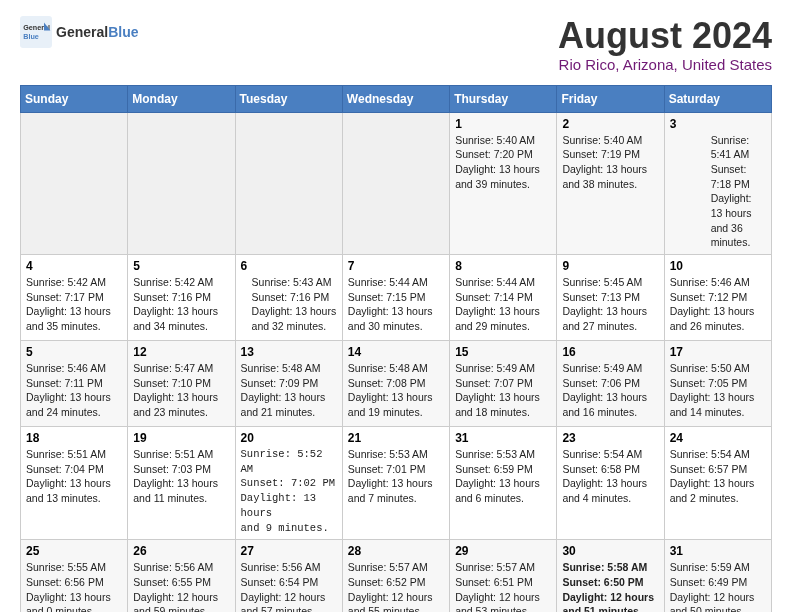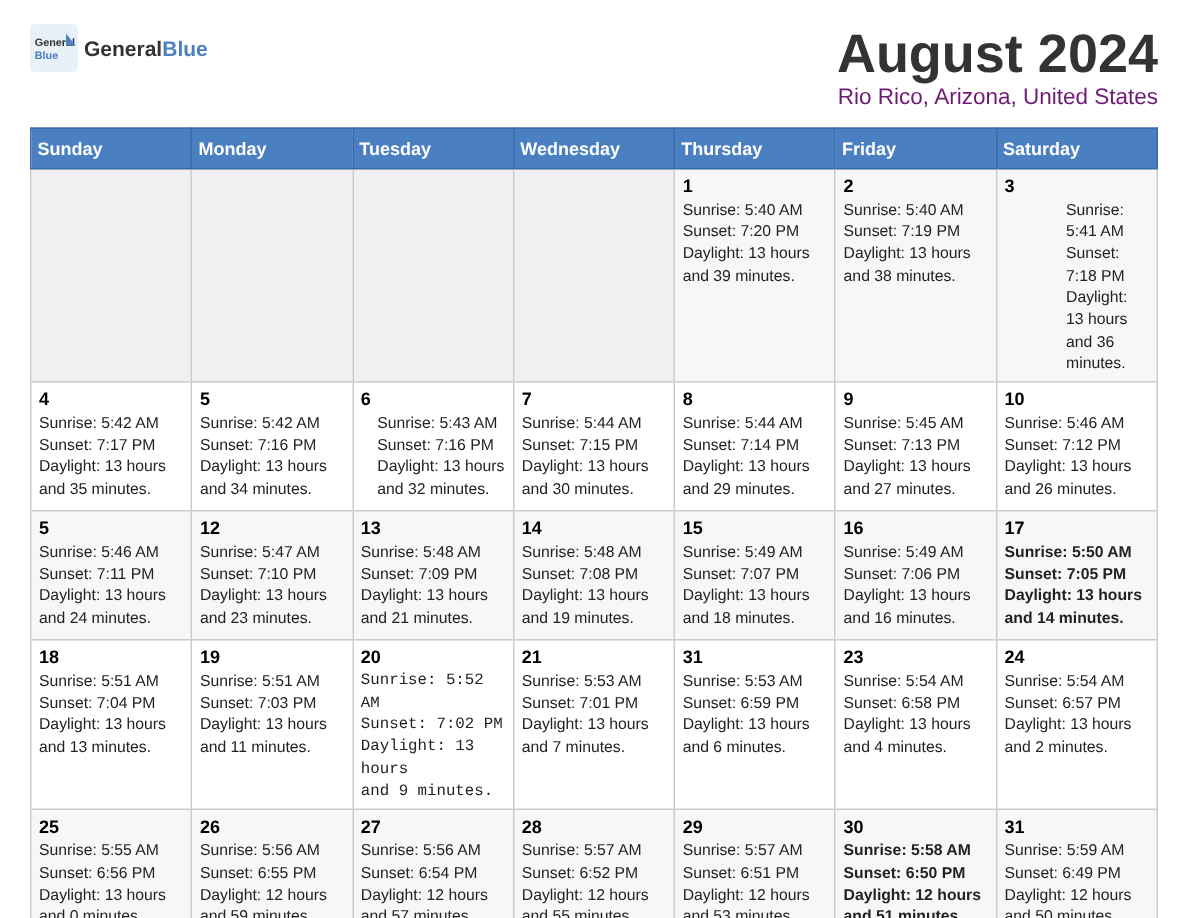--- a/index.html
+++ b/index.html
@@ -239,21 +239,21 @@
           </td>
           <td>
             <span class="day-number">16</span>
             <div class="day-info" style="white-space: pre-line;">Sunrise: 5:49 AM
 Sunset: 7:06 PM
 Daylight: 13 hours
 and 16 minutes.</div>
           </td>
           <td>
             <span class="day-number">17</span>
-            <div class="day-info" style="white-space: pre-line; font-weight: bold;">Sunrise: 5:50 AM
+            <div class="day-info" style="white-space: pre-line;">Sunrise: 5:50 AM
 Sunset: 7:05 PM
 Daylight: 13 hours
 and 14 minutes.</div>
           </td>
         </tr>
         <tr>
           <td>
             <span class="day-number">18</span>
             <div class="day-info" style="white-space: pre-line;">Sunrise: 5:51 AM
 Sunset: 7:04 PM

